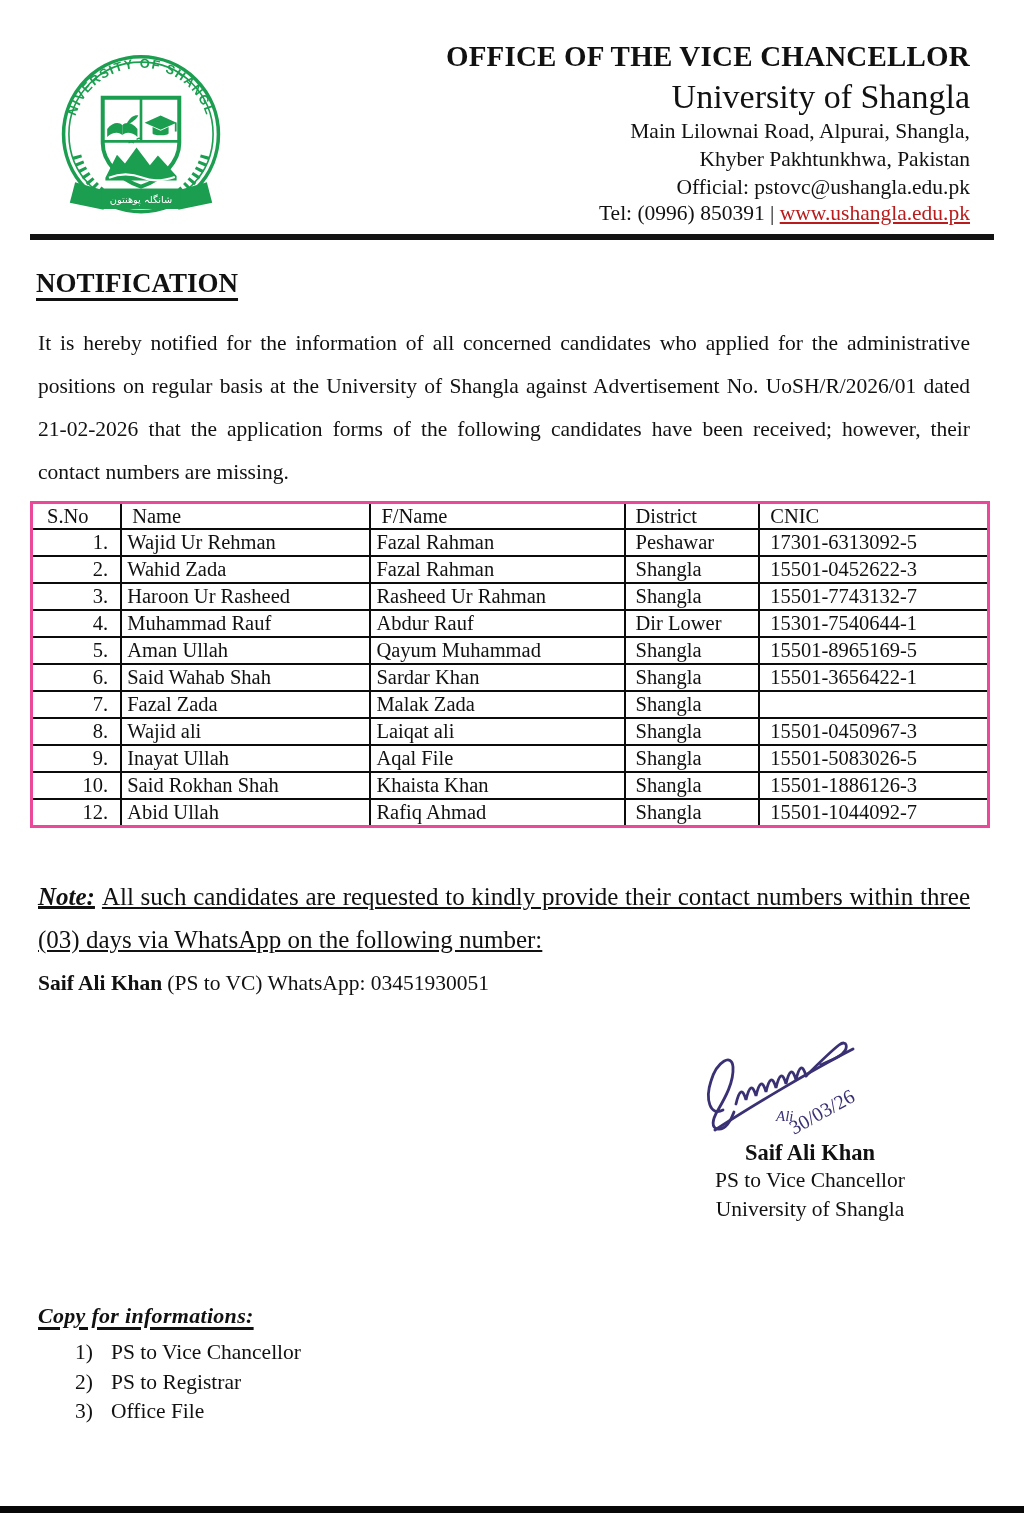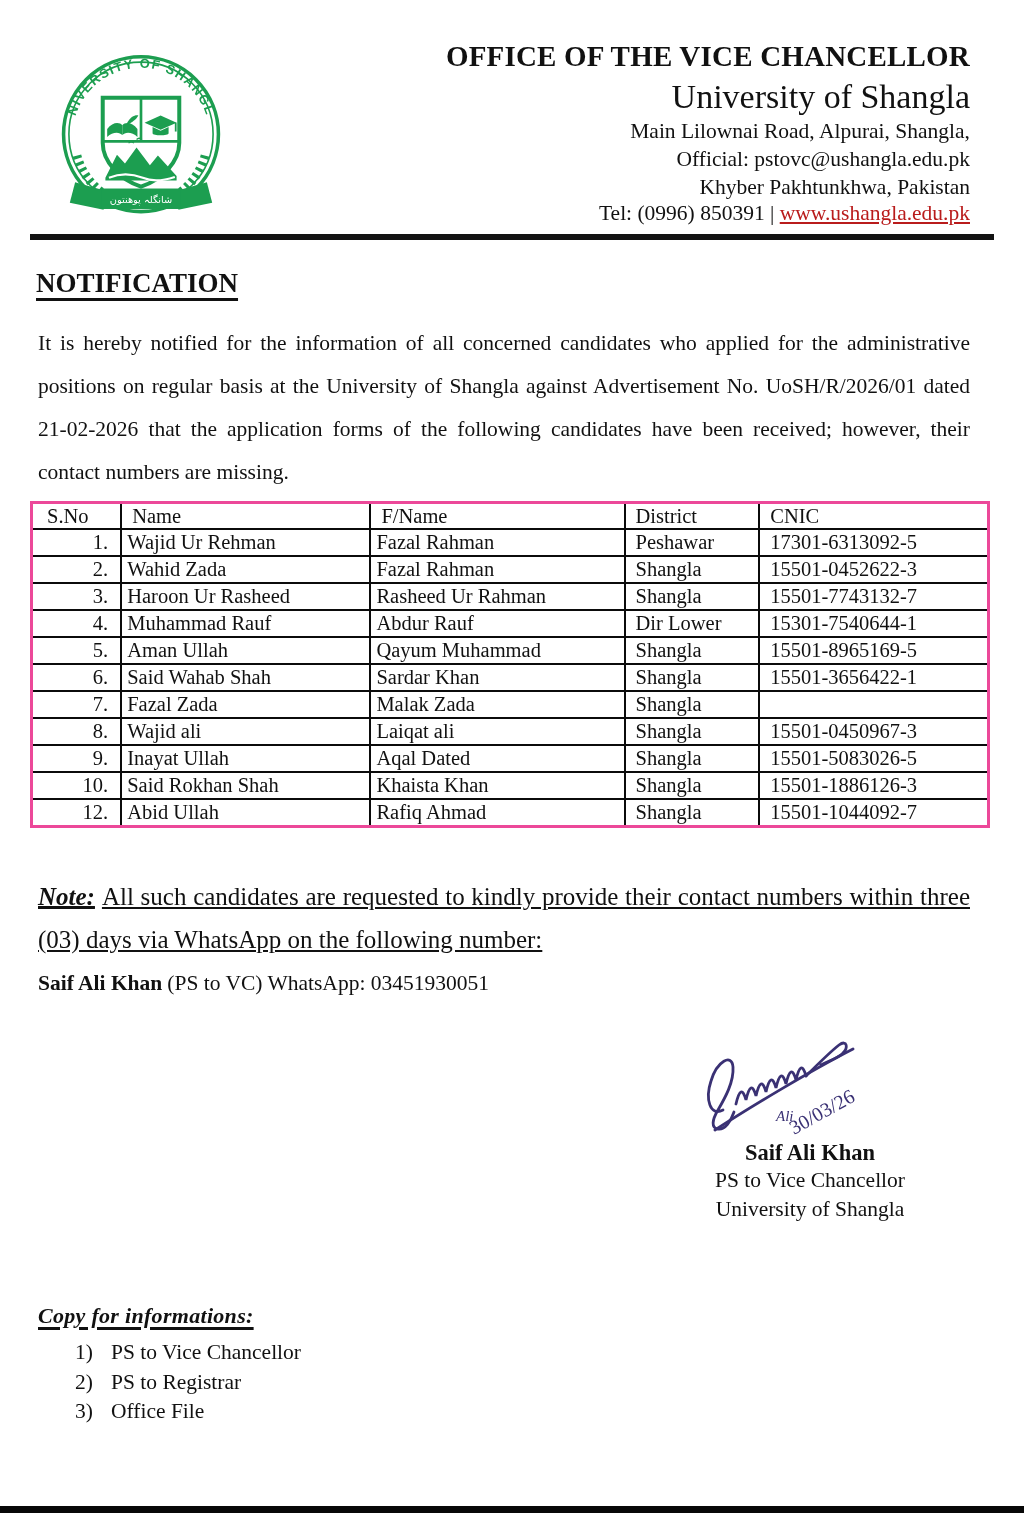--- a/index.html
+++ b/index.html
@@ -129,22 +129,22 @@
         <polygon points="174,152 142,161 142,183 180,175" fill="#1c9e50"></polygon>
         <rect x="56" y="159" width="88" height="23" fill="#1c9e50"></rect>
         <text x="100" y="175" text-anchor="middle" font-size="11" fill="#ffffff" font-family="'DejaVu Sans',sans-serif">شانگلہ پوهنتون</text>
       </g>
     </svg>
 
     <div class="header-text">
       <div class="office-title">OFFICE OF THE VICE CHANCELLOR</div>
       <div class="univ-name">University of Shangla</div>
       <div class="addr">Main Lilownai Road, Alpurai, Shangla,</div>
+      <div class="addr">Khyber Pakhtunkhwa, Pakistan</div>
       <div class="addr">Official: pstovc@ushangla.edu.pk</div>
-      <div class="addr">Khyber Pakhtunkhwa, Pakistan</div>
       <div class="tel-line"><span>Tel: (0996) 850391 | </span><span class="web-link">www.ushangla.edu.pk</span></div>
     </div>
   </div>
 
   <div class="rule-double"></div>
 
 
   <div class="doc-title-wrap">
     <span class="doc-title">NOTIFICATION</span>
   </div>
@@ -221,21 +221,21 @@
         <tr>
           <td class="col0">8.</td>
           <td class="col1">Wajid ali</td>
           <td class="col2">Laiqat ali</td>
           <td class="col3">Shangla</td>
           <td class="col4">15501-0450967-3</td>
         </tr>
         <tr>
           <td class="col0">9.</td>
           <td class="col1">Inayat Ullah</td>
-          <td class="col2">Aqal Dated</td>
+          <td class="col2">Aqal File</td>
           <td class="col3">Shangla</td>
           <td class="col4">15501-5083026-5</td>
         </tr>
         <tr>
           <td class="col0">10.</td>
           <td class="col1">Said Rokhan Shah</td>
           <td class="col2">Khaista Khan</td>
           <td class="col3">Shangla</td>
           <td class="col4">15501-1886126-3</td>
         </tr>

